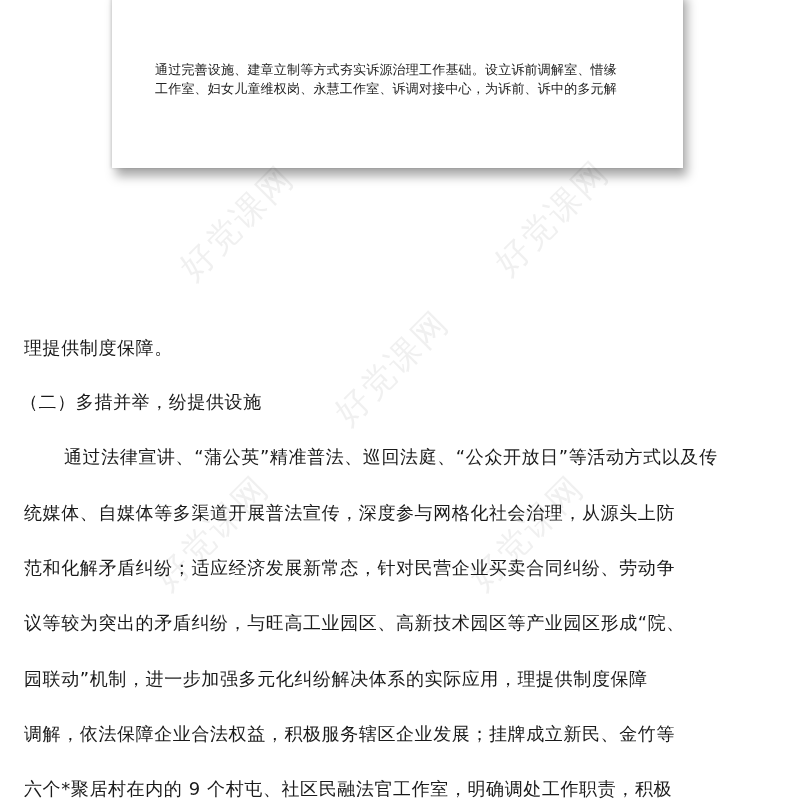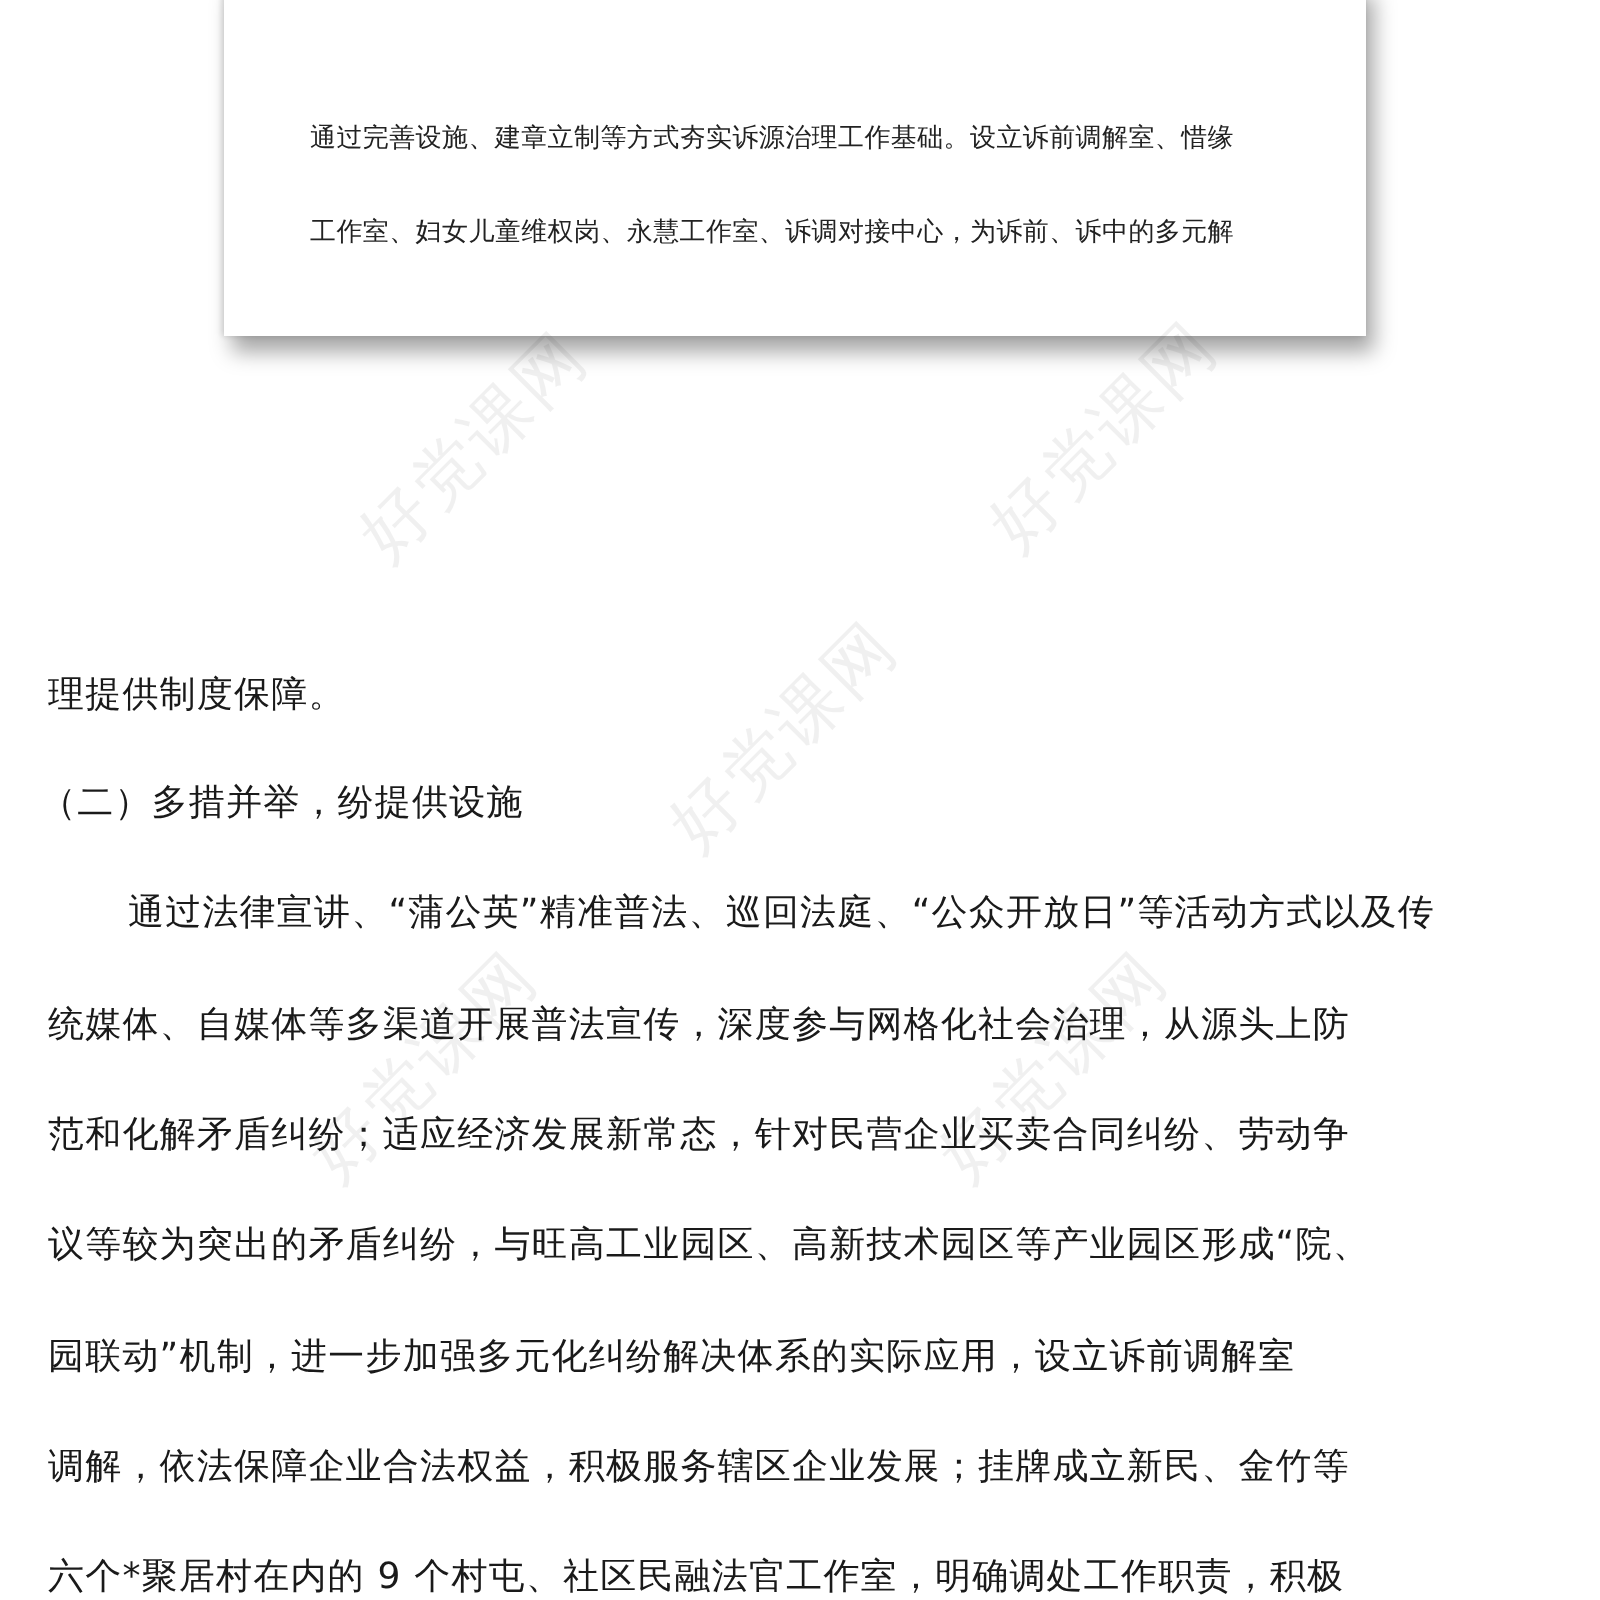--- a/index.html
+++ b/index.html
@@ -59,30 +59,30 @@
       white-space: nowrap;
       pointer-events: none;
       letter-spacing: 2px;
     }
   </style>
 </head>
 <body>
 
 <div class="page-card">
   <div class="card-line" style="top:72px;">通过完善设施、建章立制等方式夯实诉源治理工作基础。设立诉前调解室、惜缘</div>
-  <div class="card-line" style="top:119px;font-family:Liberation Mono, monospace;">工作室、妇女儿童维权岗、永慧工作室、诉调对接中心，为诉前、诉中的多元解</div>
+  <div class="card-line" style="top:92px;font-family:Liberation Mono, monospace;">工作室、妇女儿童维权岗、永慧工作室、诉调对接中心，为诉前、诉中的多元解</div>
 </div>
 
 <div class="watermark" style="left:165px; top:200px;">好党课网</div>
 <div class="watermark" style="left:480px; top:195px;">好党课网</div>
 <div class="watermark" style="left:320px; top:345px;">好党课网</div>
 <div class="watermark" style="left:140px; top:510px;">好党课网</div>
 <div class="watermark" style="left:455px; top:510px;">好党课网</div>
 
 <div class="body-line" style="top:335px;">理提供制度保障。</div>
 <div class="body-line body-heading" style="top:389px;">（二）多措并举，纷提供设施</div>
 <div class="body-line" style="top:444px;margin-left:40px;">通过法律宣讲、“蒲公英”精准普法、巡回法庭、“公众开放日”等活动方式以及传</div>
 <div class="body-line" style="top:500px;">统媒体、自媒体等多渠道开展普法宣传，深度参与网格化社会治理，从源头上防</div>
 <div class="body-line" style="top:555px;">范和化解矛盾纠纷；适应经济发展新常态，针对民营企业买卖合同纠纷、劳动争</div>
 <div class="body-line" style="top:610px;">议等较为突出的矛盾纠纷，与旺高工业园区、高新技术园区等产业园区形成“院、</div>
-<div class="body-line" style="top:666px;">园联动”机制，进一步加强多元化纠纷解决体系的实际应用，设立诉前调解室</div>
+<div class="body-line" style="top:666px;">园联动”机制，进一步加强多元化纠纷解决体系的实际应用，理提供制度保障</div>
 <div class="body-line" style="top:721px;">调解，依法保障企业合法权益，积极服务辖区企业发展；挂牌成立新民、金竹等</div>
 <div class="body-line" style="top:776px;">六个*聚居村在内的 9 个村屯、社区民融法官工作室，明确调处工作职责，积极</div>
 
 </body></html>

